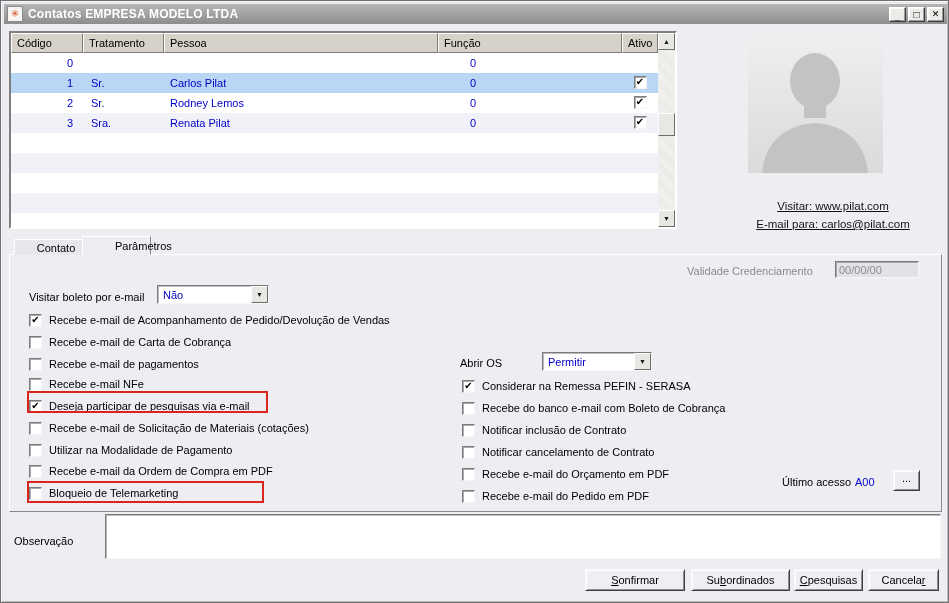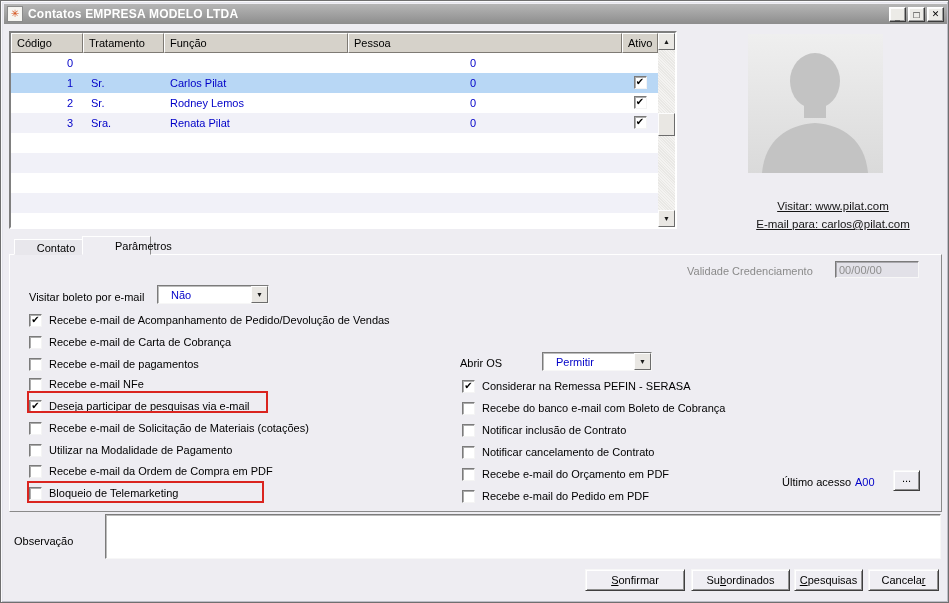--- a/index.html
+++ b/index.html
@@ -69,21 +69,21 @@
     border:1px solid;border-color:#ffffff #8a8a8a #8a8a8a #ffffff;box-sizing:border-box;z-index:1;}
   .plabel{position:absolute;font-size:11px;color:#000;white-space:nowrap;}
   .plabel.dim{color:#8a8a8a;}
   .field-disabled{position:absolute;left:825px;top:6px;width:84px;height:17px;
     background:#e2e1e8;border:1px solid;border-color:#7b7b7b #f7f7f7 #f7f7f7 #7b7b7b;
     box-shadow:inset 1px 1px 0 rgba(64,64,64,.35);box-sizing:border-box;
     font-size:11px;color:#8e8e8e;padding:2px 0 0 3px;}
   .combo{position:absolute;height:19px;background:#fff;border:1px solid;
     border-color:#7b7b7b #f7f7f7 #f7f7f7 #7b7b7b;
     box-shadow:inset 1px 1px 0 rgba(64,64,64,.35);box-sizing:border-box;
-    display:flex;align-items:center;padding-left:8px;}
+    display:flex;align-items:center;}
   .combo-val{flex:1;font-size:11px;color:#0000c8;padding-left:5px;white-space:nowrap;overflow:hidden;}
   .combo-btn{width:17px;height:100%;background:#e9e7e3;border:1px solid;
     border-color:#fdfdfd #6c6c6c #6c6c6c #fdfdfd;box-sizing:border-box;
     display:flex;align-items:center;justify-content:center;font-size:7px;color:#1a1a1a;flex:0 0 auto;}
   .chkrow{position:absolute;display:flex;align-items:center;gap:7px;height:14px;cursor:default;}
   .cb{width:13px;height:13px;background:#fff;border:1px solid;
     border-color:#7b7b7b #f4f4f4 #f4f4f4 #7b7b7b;
     box-shadow:inset 1px 1px 0 rgba(70,70,70,.45);box-sizing:border-box;
     display:flex;align-items:center;justify-content:center;flex:0 0 auto;}
   .tick{font-size:10px;font-weight:bold;color:#000;line-height:10px;margin-top:-1px;}
@@ -129,22 +129,22 @@
       <span class="wbtn">
           <span class="wglyph">✕</span>
         </span>
     </span>
   </div>
 
   <div class="tablewrap">
     <div class="thead">
       <div class="th w-codigo">Código</div>
       <div class="th w-tratamento">Tratamento</div>
+      <div class="th w-pessoa">Pessoa</div>
       <div class="th w-funcao">Função</div>
-      <div class="th w-pessoa">Pessoa</div>
       <div class="th w-ativo">Ativo</div>
     </div>
     <div class="tbody" id="tbody">
         <div class="trow">
           <div class="tc tc-codigo w-codigo">0</div>
           <div class="tc tc-tratamento w-tratamento"></div>
           <div class="tc tc-pessoa w-pessoa"></div>
           <div class="tc tc-funcao w-funcao">0</div>
           <div class="tc tc-ativo w-ativo"></div>
         </div>

